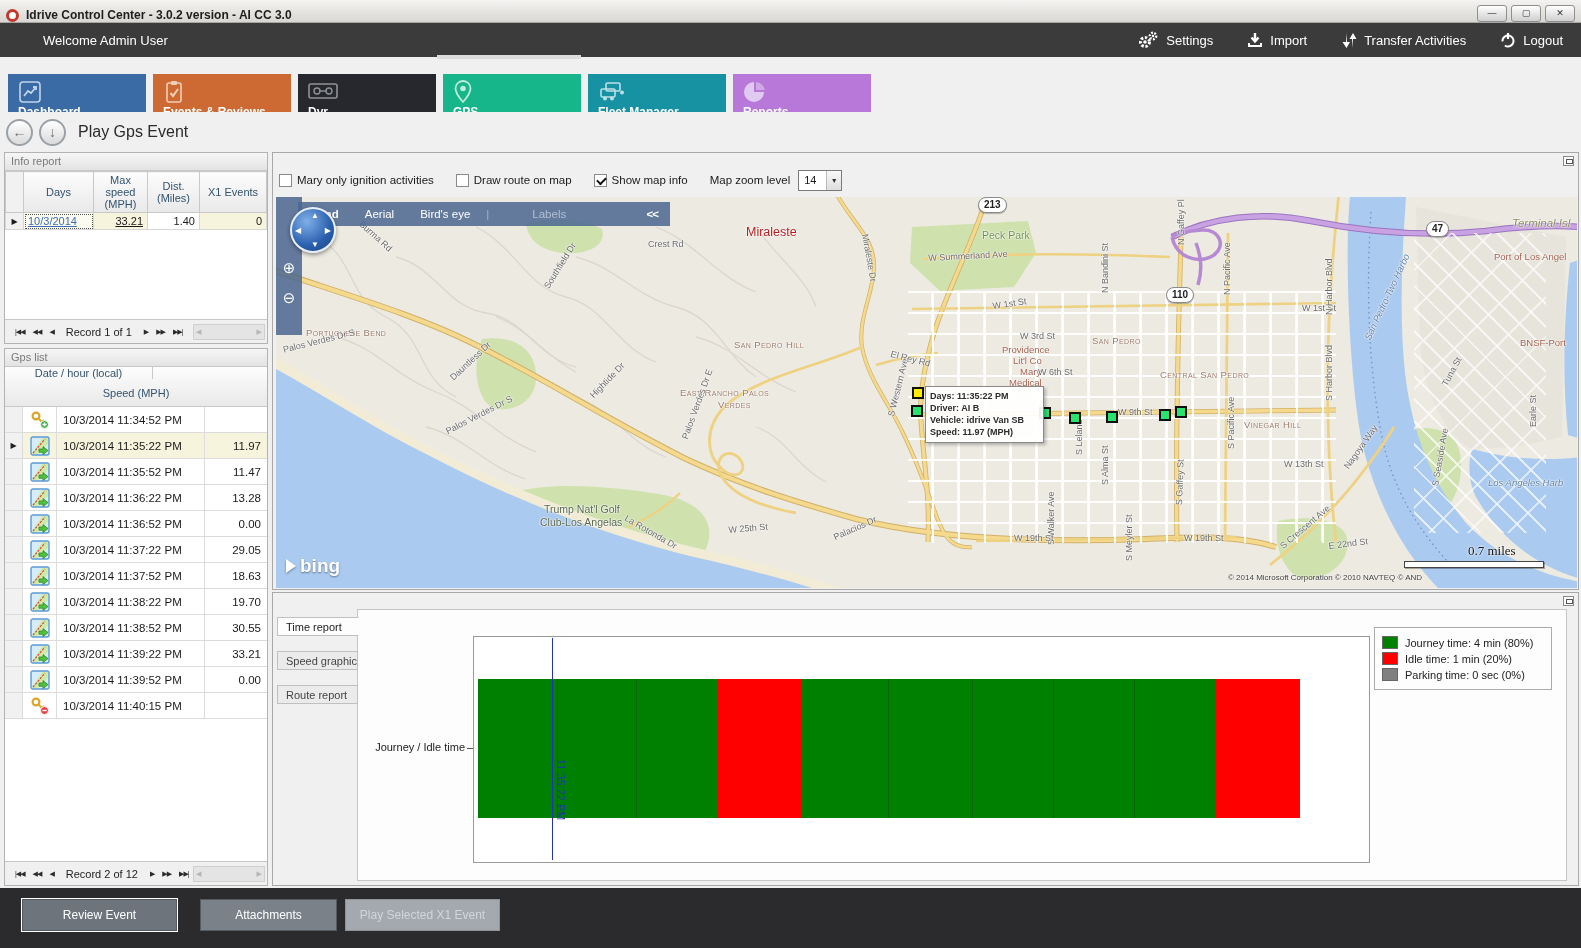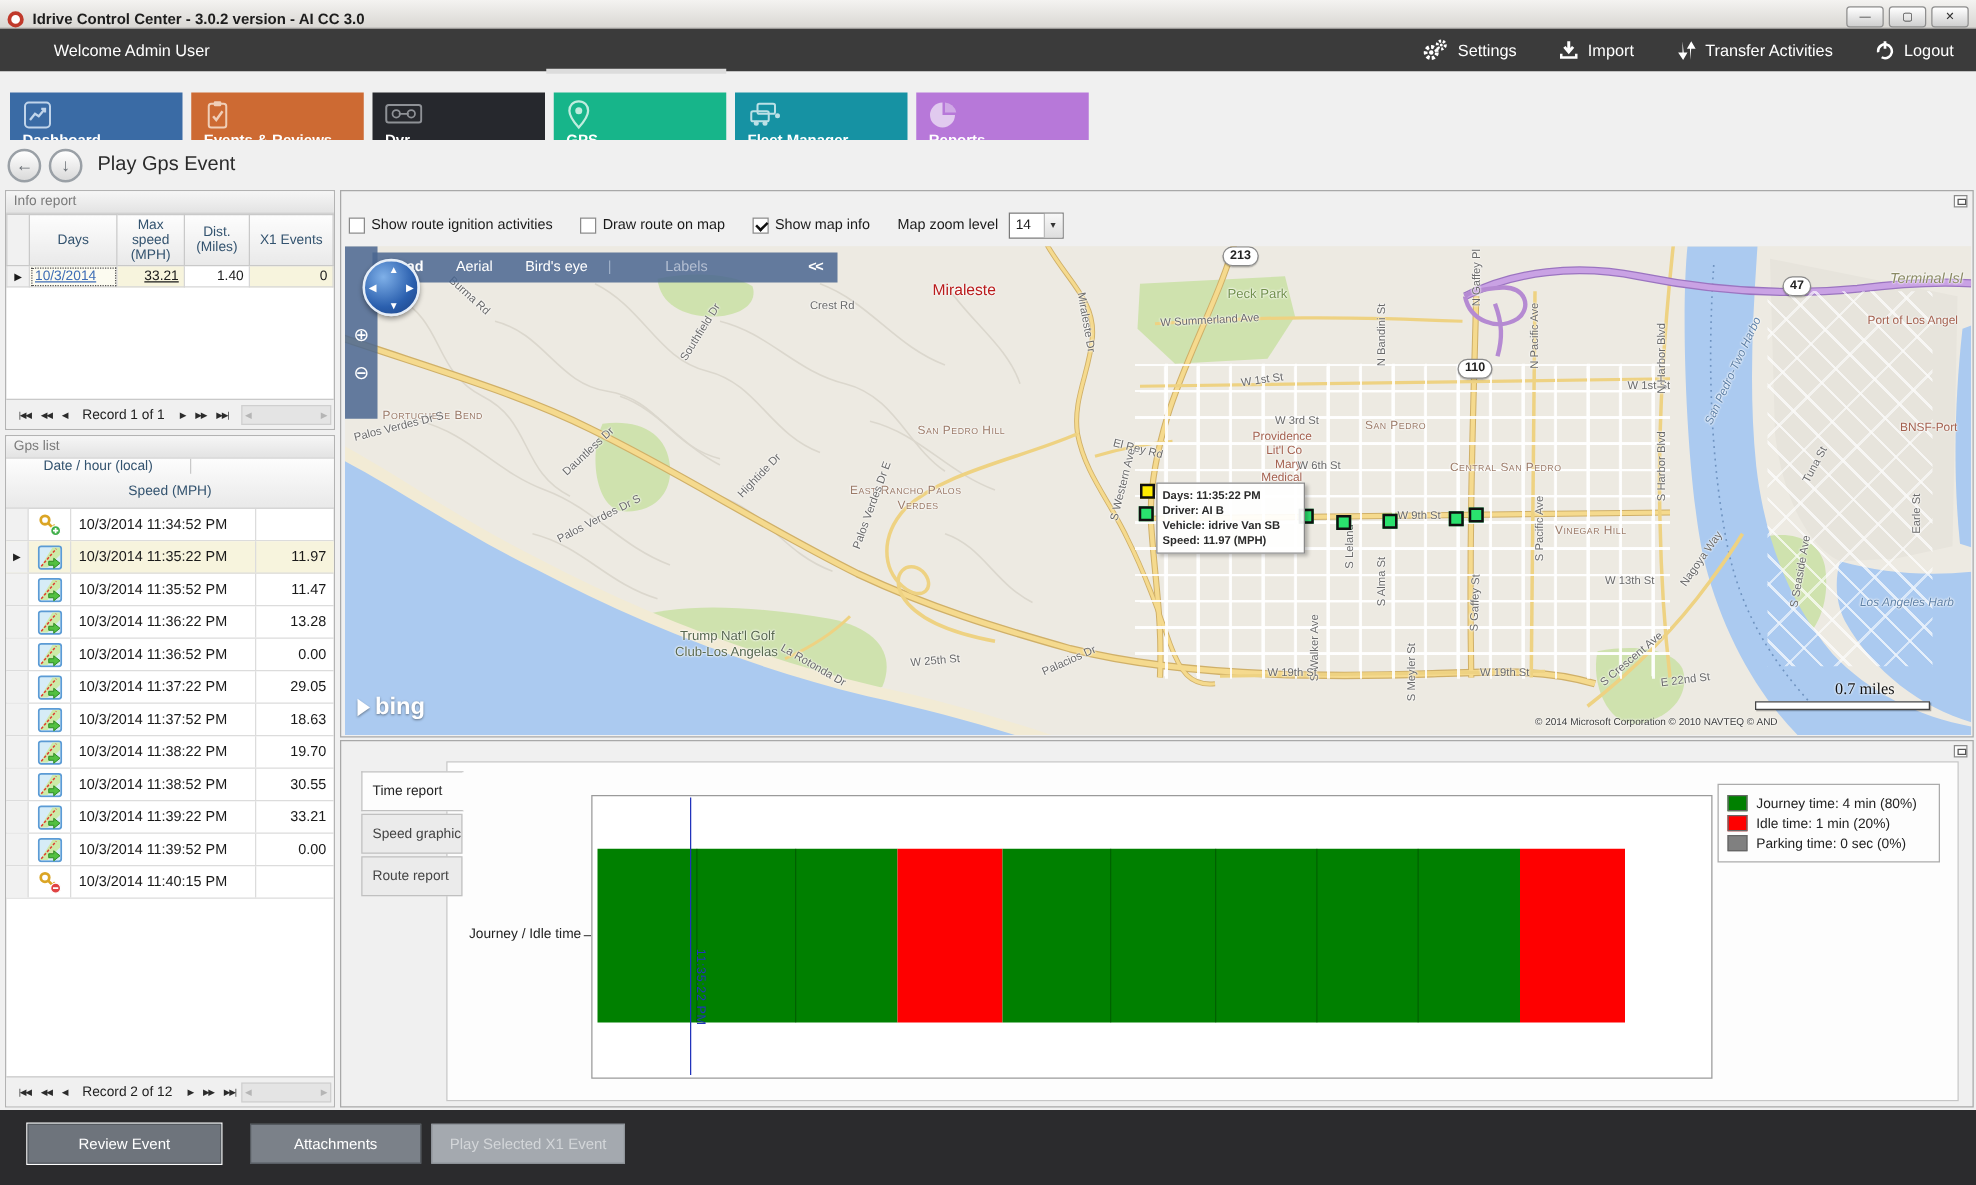--- a/index.html
+++ b/index.html
@@ -136,22 +136,22 @@
   #mapcopy { position:absolute; left:952px; top:376px; font-size:8px; color:#3d3d3d; text-shadow:0 0 2px #fff,0 0 2px #fff; }
   #binglogo { position:absolute; left:10px; top:358px; color:#fff; font-size:19px; font-weight:bold;
     text-shadow:0 1px 2px rgba(0,0,0,.45); display:flex; align-items:center; }
   #binglogo .tri { width:0; height:0; border-left:10px solid #fff; border-top:7px solid transparent;
     border-bottom:7px solid transparent; margin-right:4px; filter:drop-shadow(0 1px 1px rgba(0,0,0,.4)); }
 
   
   #chart-region { position:absolute; left:272px; top:592px; width:1307px; height:294px;
     background:#f0f0f0; border:1px solid #a8a8a8; }
   #chart-white { position:absolute; left:84px; top:16px; width:1210px; height:272px; background:#fdfdfd; border:1px solid #c6c6c6; }
-  .vtab { position:absolute; left:4px; width:81px; height:32px; background:#ebebeb; border:1px solid #c0c0c0;
-    font-size:11px; color:#444; display:flex; align-items:center; padding-left:8px; cursor:pointer;margin-left:12px; }
+  .vtab { position:absolute; left:4px; width:81px; height:19px; background:#ebebeb; border:1px solid #c0c0c0;
+    font-size:11px; color:#444; display:flex; align-items:center; padding-left:8px; cursor:pointer; }
   .vtab.selTab { background:#fdfdfd; border-right:1px solid #fdfdfd; color:#222; width:82px; z-index:2; }
   #plot { position:absolute; left:200px; top:43px; width:897px; height:227px; border:1px solid #9a9a9a; background:#fff; }
   #bar { position:absolute; left:4px; top:42px; height:139px; width:822px; display:flex; }
   #bar .seg { height:100%; }
   .divline { position:absolute; top:0; width:1px; height:100%; background:rgba(0,60,0,.45); }
   #cursor { position:absolute; top:1px; width:1px; height:222px; background:#2233bb; }
   #cursorlbl { position:absolute; top:122px; writing-mode:vertical-rl; font-size:10px; color:#2233bb; letter-spacing:.5px; }
   #rowlabel { position:absolute; left:60px; top:148px; width:132px; text-align:right; font-size:11px; color:#222; }
   #rowtick { position:absolute; left:194px; top:155px; width:6px; height:1px; background:#555; }
   #legend { position:absolute; right:26px; top:34px; width:178px; background:#fdfdfd; border:1px solid #ababab; padding:5px 7px; }
@@ -504,21 +504,21 @@
           <span>◀</span>
           <span>▶</span>
         </span>
     </div>
   </div>
 
   <div id="map-region">
     <div class="collapsebtn"></div>
     <div id="checkrow">
       <span class="cb" id="cb0"></span>
-      <span class="cblabel">Show route ignition activities</span>
+      <span class="cblabel">Mary only ignition activities</span>
       <span class="cb" id="cb1"></span>
       <span class="cblabel">Draw route on map</span>
       <span class="cb checked" id="cb2"></span>
       <span class="cblabel">Show map info</span>
       <span>Map zoom level</span>
       <span id="zoomsel">
         <span class="v">14</span>
         <span class="arr">▼</span>
       </span>
     </div>

